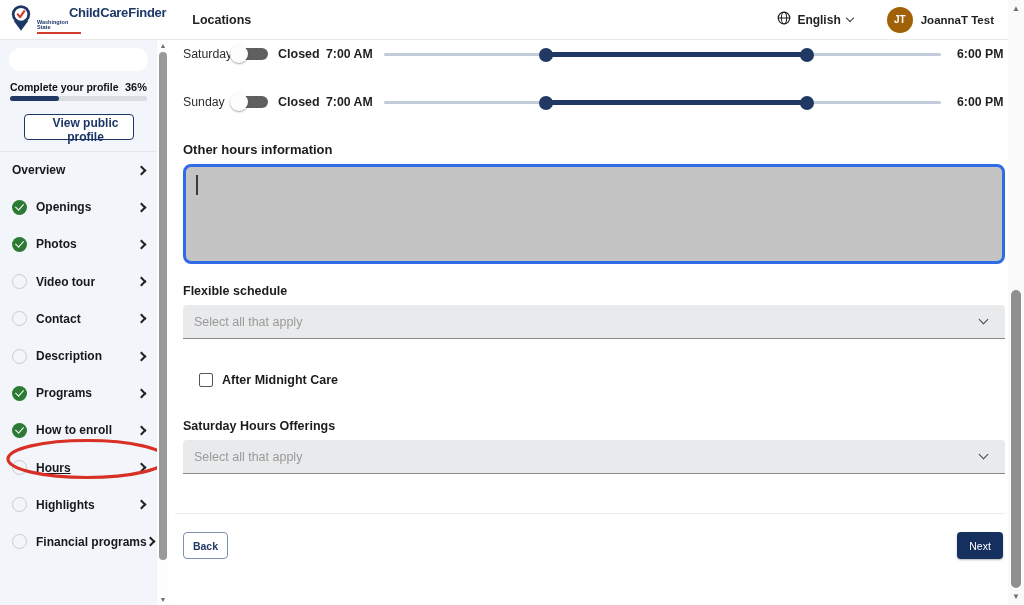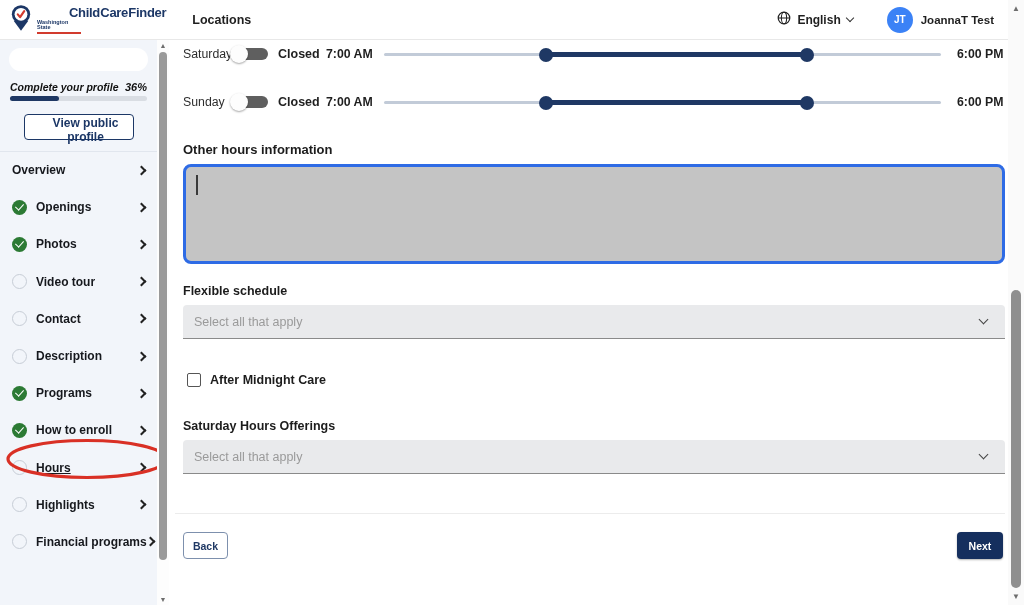--- a/index.html
+++ b/index.html
@@ -12,28 +12,28 @@
   .brand{display:flex;align-items:center;gap:5px;}
   .brand-text{display:flex;flex-direction:column;line-height:1;}
   .brand-name{font-size:13px;font-weight:bold;color:#1c3766;letter-spacing:-0.3px;word-spacing:-3px;padding-left:32px;}
   .brand-region{font-size:5.5px;font-weight:bold;color:#1c3766;margin-top:1px;border-bottom:2px solid #d23b2e;width:44px;padding-bottom:1px;}
   .nav-loc{margin-left:26px;font-size:12.5px;font-weight:bold;color:#1f1f1f;cursor:pointer;}
   .hdr-right{margin-left:auto;display:flex;align-items:center;}
   .lang{display:flex;align-items:center;gap:6px;cursor:pointer;}
   .lang-label{font-size:12px;font-weight:bold;color:#1f1f1f;}
   .chev-down{width:6px;height:6px;border-right:1.6px solid #333;border-bottom:1.6px solid #333;
     transform:rotate(45deg);margin-top:-3px;}
-  .avatar{width:26px;height:26px;border-radius:50%;background:#3b82f6;color:#fff;font-size:10px;
+  .avatar{width:26px;height:26px;border-radius:50%;background:#a16207;color:#fff;font-size:10px;
     font-weight:bold;display:flex;align-items:center;justify-content:center;margin-left:34px;}
   .user-name{font-size:11.5px;font-weight:bold;color:#1f1f1f;margin-left:8px;}
 
   
   .sidebar{position:absolute;left:0;top:40px;bottom:0;width:157px;background:#f2f5fa;overflow:hidden;}
   .side-input{margin:8px 9px 0;height:23px;background:#fff;border-radius:12px;}
-  .progress-row{display:flex;justify-content:space-between;align-items:baseline;margin:10px 10px 0;font-style:italic;}
+  .progress-row{display:flex;justify-content:space-between;align-items:baseline;margin:10px 10px 0;}
   .progress-label{font-size:10.5px;font-weight:bold;color:#111;}
   .progress-value{font-size:11px;font-weight:bold;color:#111;}
   .progress-track{margin:3px 10px 0;height:4.5px;background:#d9dde3;border-radius:3px;position:relative;}
   .progress-fill{position:absolute;left:0;top:0;bottom:0;width:36%;background:#1f3864;border-radius:3px;}
   .view-profile-btn{display:block;margin:13px auto 0;width:110px;height:26px;background:#fff;
     border:1px solid #1c3766;border-radius:4px;font-size:12px;font-weight:bold;color:#1c3766;
     font-family:"Liberation Sans",sans-serif;cursor:pointer;padding-left:20px;}
   .nav-list{margin-top:11px;border-top:1px solid #e1e6ee;}
   .nav-item{height:37.2px;display:flex;align-items:center;padding:0 12px 0 12px;cursor:pointer;}
   .status-ico{width:15px;height:15px;border-radius:50%;flex:none;margin-right:9px;position:relative;}
@@ -81,30 +81,30 @@
   .other-hours-box{margin-top:7px;height:100px;background:#c4c4c4;border:3px solid #2e6be5;border-radius:8px;cursor:text;}
   .caret{display:inline-block;width:1.5px;height:20px;background:#3a3a3a;margin:8px 0 0 10px;}
 
   .field-label{margin-top:20px;font-size:12.5px;font-weight:bold;color:#1c1c1c;}
   .dropdown{margin-top:7px;height:34px;background:#e9eaec;border-bottom:1px solid #8a8a8a;
     border-radius:4px 4px 0 0;display:flex;align-items:center;padding:0 18px 0 11px;cursor:pointer;}
   .dropdown-ph{font-size:12.5px;color:#9a9a9a;}
   .dd-chev{margin-left:auto;width:7px;height:7px;border-right:1.6px solid #444;border-bottom:1.6px solid #444;
     transform:rotate(45deg);margin-top:-4px;}
 
-  .checkbox-row{margin-top:34px;display:flex;align-items:center;margin-left:4px;cursor:pointer;}
+  .checkbox-row{margin-top:34px;display:flex;align-items:center;margin-left:16px;cursor:pointer;}
   .checkbox{width:14px;height:14px;border:1.6px solid #555;border-radius:2px;background:#fff;flex:none;}
   .checkbox-lbl{margin-left:9px;font-size:12.5px;font-weight:bold;color:#1c1c1c;}
 
   .divider{margin-top:39px;margin-left:-8px;border-top:1px solid #ececec;}
   .btn-row{margin-top:18px;display:flex;justify-content:space-between;align-items:center;padding-right:2px;}
   .back-btn{width:45px;height:27px;background:#fff;border:1px solid #7d90ad;border-radius:4px;
     font-size:10.5px;font-weight:bold;color:#1f3864;font-family:"Liberation Sans",sans-serif;cursor:pointer;}
   .next-btn{width:46px;height:27px;background:#152f5e;border:none;border-radius:4px;
-    font-size:10.5px;font-weight:bold;color:#fff;font-family:"Liberation Sans",sans-serif;cursor:pointer;
+    font-size:10.5px;font-weight:normal;color:#fff;font-family:"Liberation Sans",sans-serif;cursor:pointer;
     box-shadow:0 1px 2px rgba(0,0,0,.3);}
 </style>
 </head>
 <body>
 
 <div class="header">
   <div class="brand">
     <span>
       <svg width="22" height="28" viewBox="0 0 24 30">
         <circle cx="12" cy="11" r="10" fill="#1c3766"></circle>

